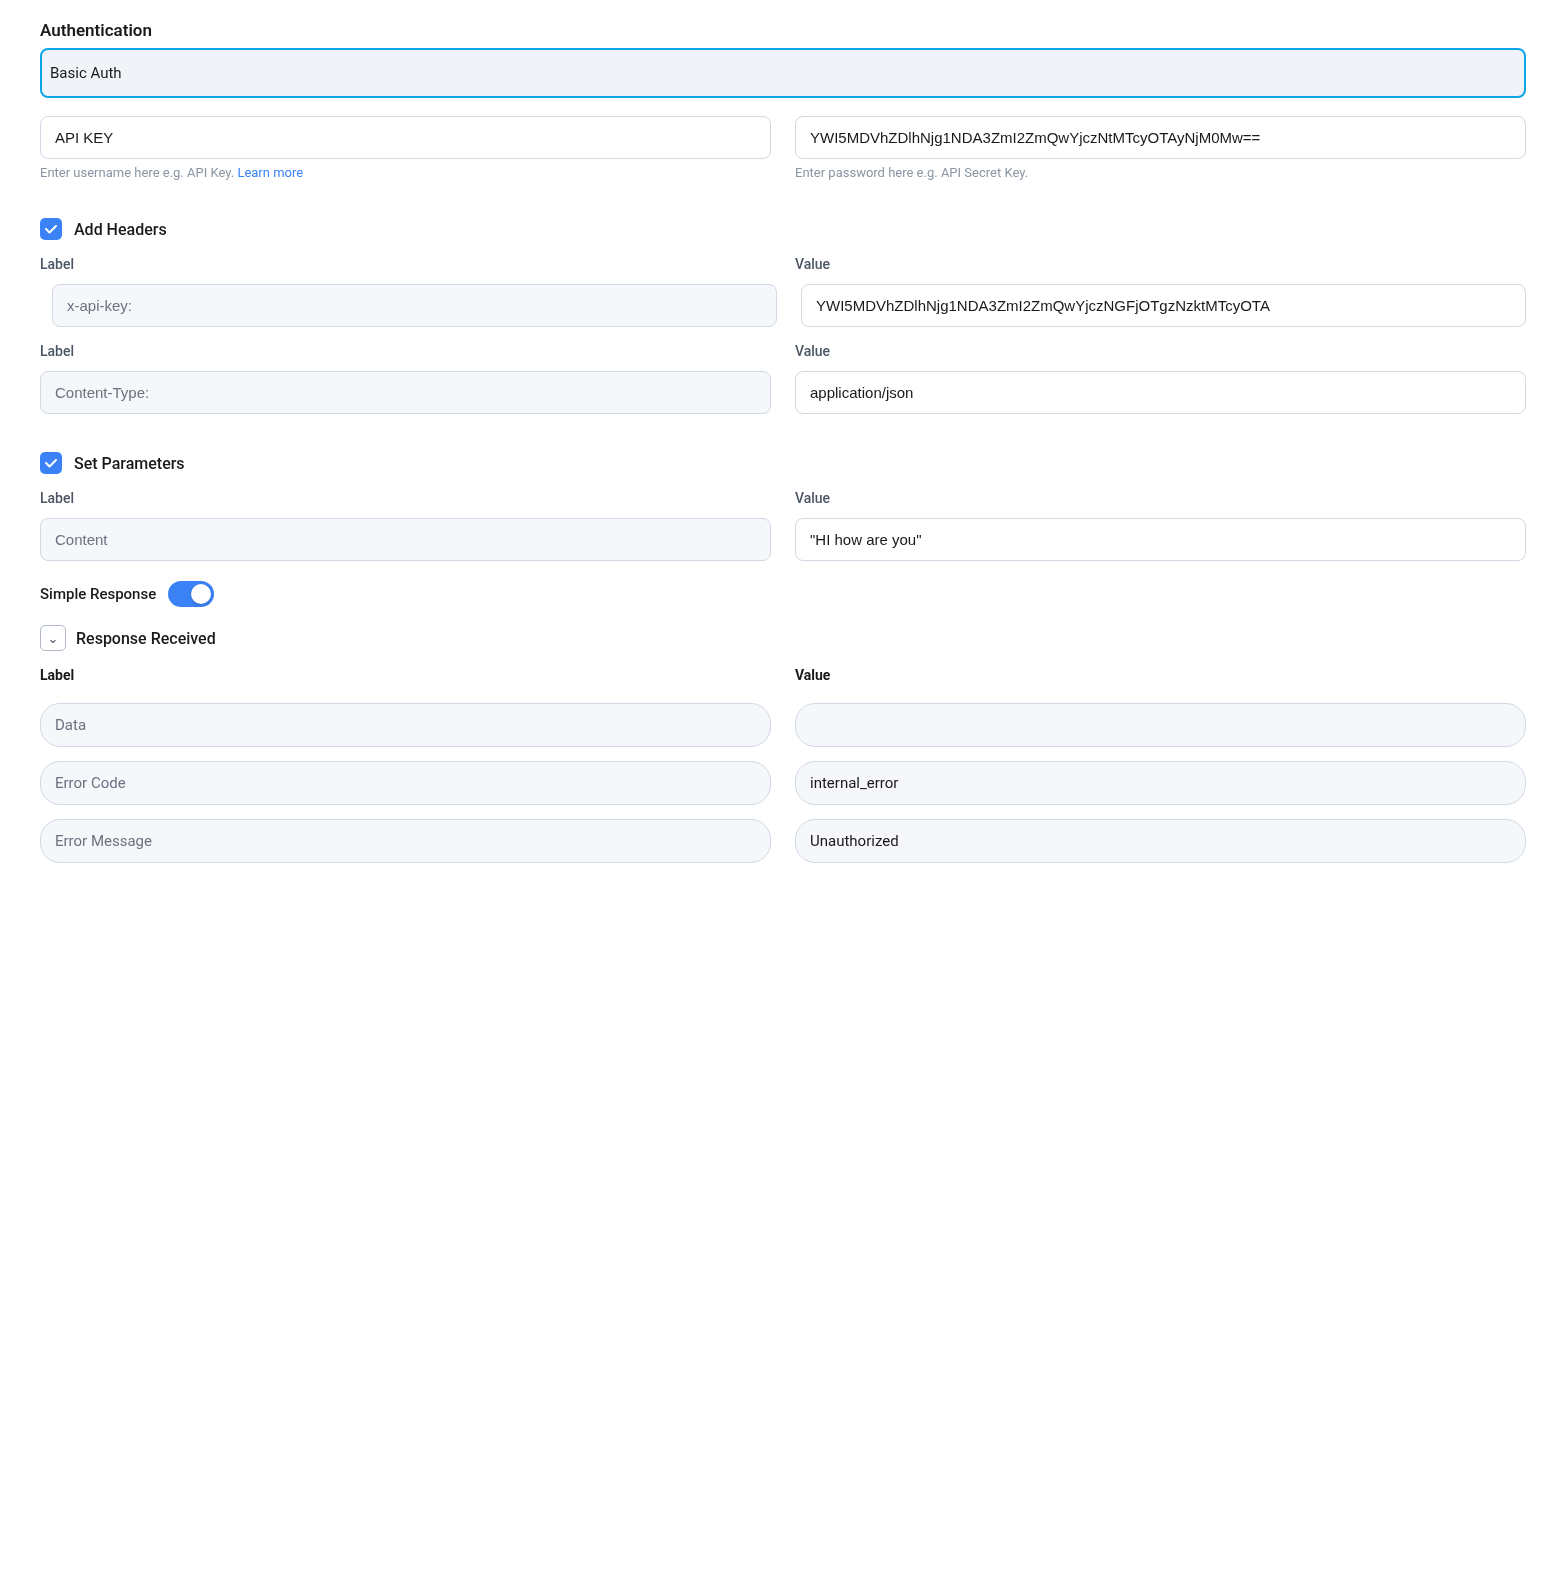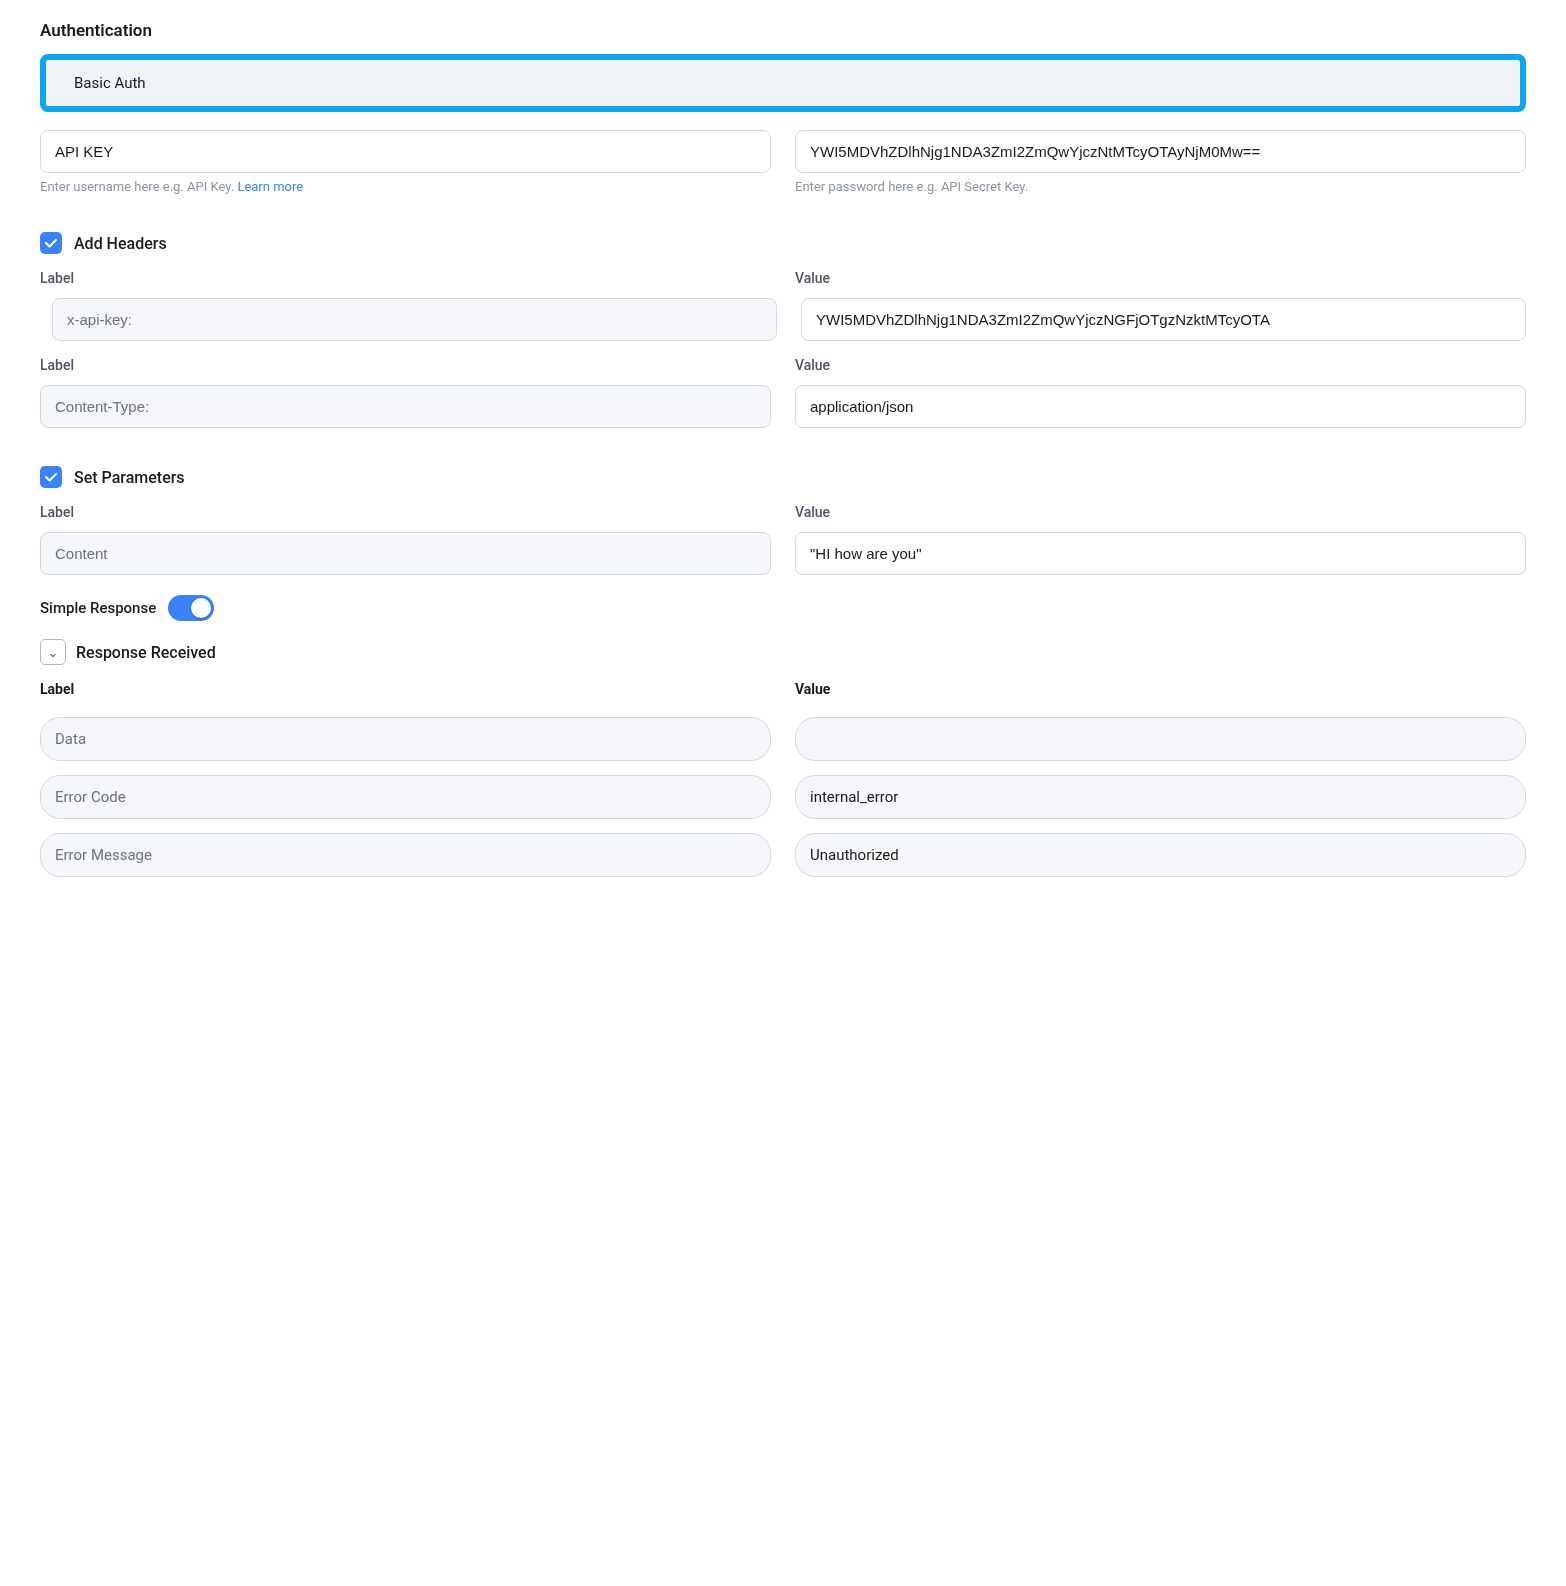--- a/index.html
+++ b/index.html
@@ -23,28 +23,28 @@
     }
 
     .section {
       padding: 20px 40px;
     }
 
     .section-title {
       font-size: 17px;
       font-weight: 600;
       color: #1a1a1a;
-      margin-bottom: 14px;
+      margin-bottom: 8px;
     }
 
     .auth-type-bar {
       background: #f0f4f8;
-      border: 6px solid #0ea5e9;
+      border: 2px solid #0ea5e9;
       border-radius: 8px;
-      padding: 14px 28px;
+      padding: 14px 8px;
       font-size: 15px;
       color: #1a1a1a;
       margin-bottom: 18px;
       width: 100%;
     }
 
     .two-col-row {
       display: grid;
       grid-template-columns: 1fr 1fr;
       gap: 24px;

